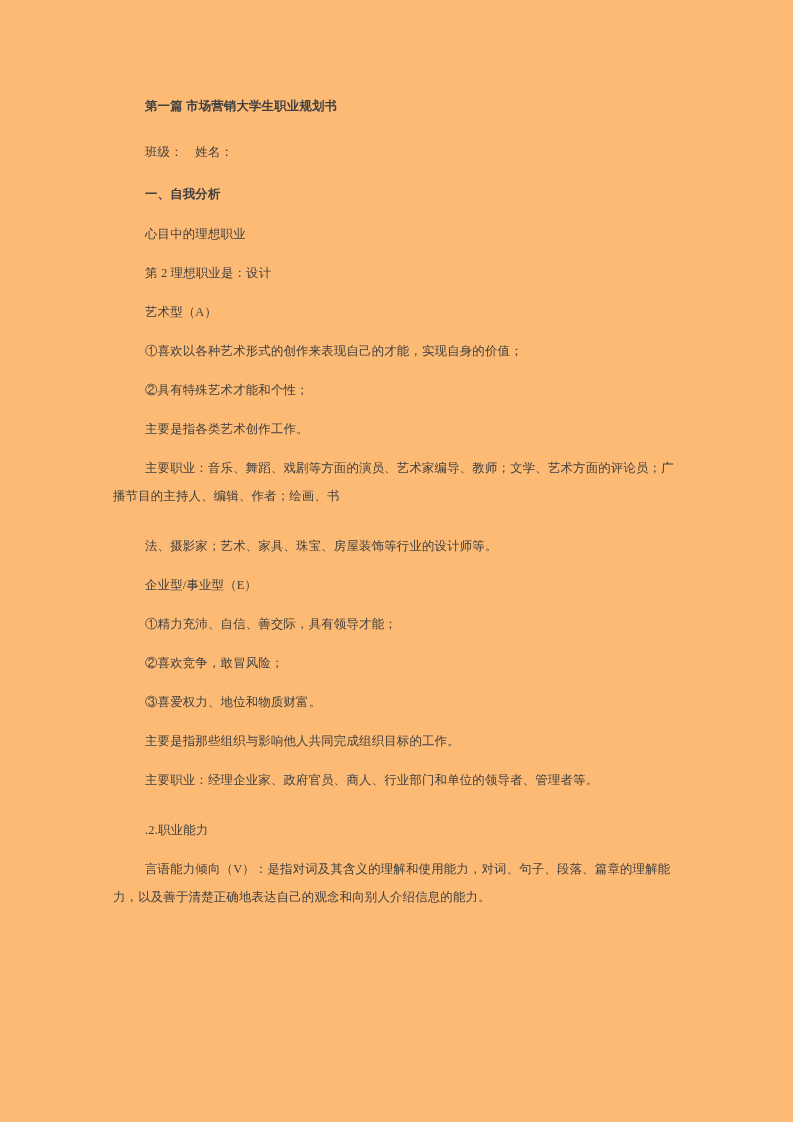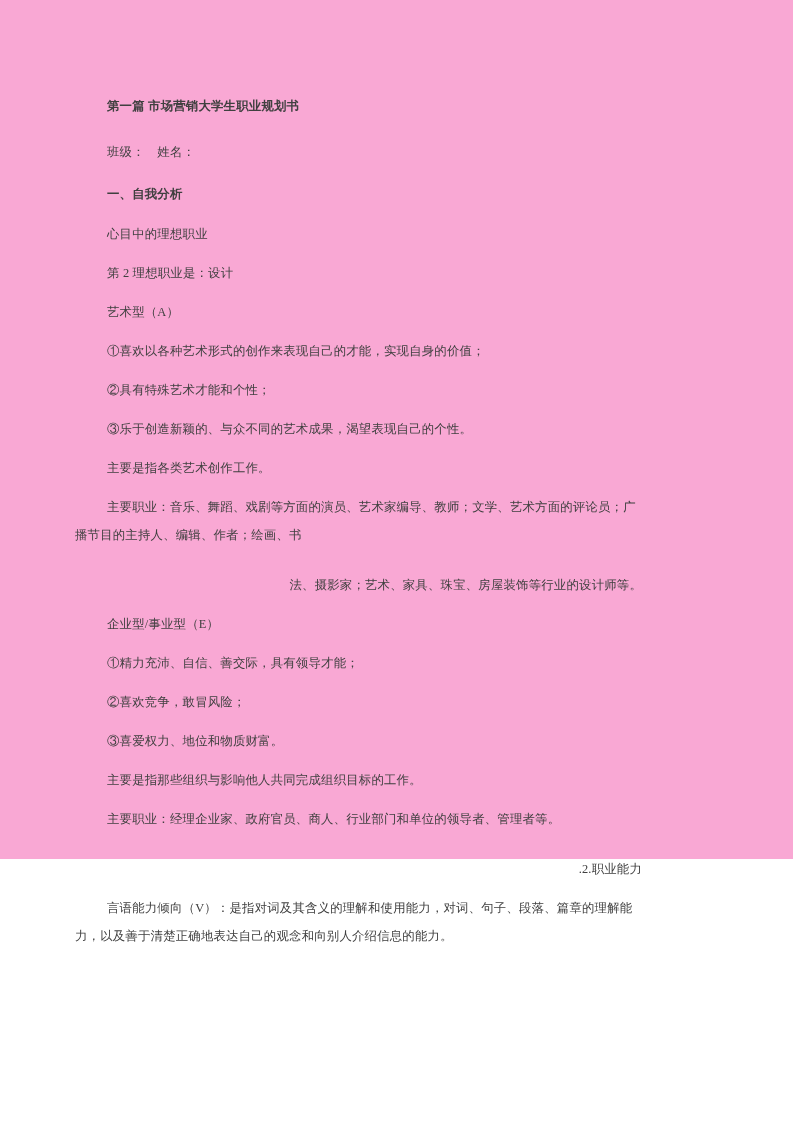--- a/index.html
+++ b/index.html
@@ -9,23 +9,23 @@
   }
   body {
     width: 793px;
     height: 1122px;
     overflow: hidden;
     font-family: "Liberation Serif", "DejaVu Serif", serif;
   }
   .page {
     box-sizing: border-box;
     width: 793px;
-    height: 859px;
-    padding: 92px 113px 0 75px;
-    background: #f9a8d4;
+    height: 1122px;
+    padding: 92px 113px 0 113px;
+    background: #fdba74;
   }
   .doc {
     width: 567px;
     color: #404040;
     font-size: 12.4px;
     line-height: 28px;
   }
   .para {
     margin: 0 0 11px 0;
     text-indent: 32px;
@@ -40,37 +40,35 @@
   }
   .mb-md {
     margin-bottom: 14px;
   }
   .mb-sm {
     margin-bottom: 12px;
     font-family: Liberation Serif, serif;
   }
   .gap-top {
     margin-top: 22px;
-    text-align: right;
   }
 </style>
 </head>
 <body>
 
 <div class="page">
   <div class="doc">
     <p class="para bold title">第一篇 市场营销大学生职业规划书</p>
     <p class="para mb-md">班级：　姓名：</p>
     <p class="para bold mb-sm">一、自我分析</p>
     <p class="para">心目中的理想职业</p>
     <p class="para">第 2 理想职业是：设计</p>
     <p class="para">艺术型（A）</p>
     <p class="para">①喜欢以各种艺术形式的创作来表现自己的才能，实现自身的价值；</p>
     <p class="para">②具有特殊艺术才能和个性；</p>
-    <p class="para">③乐于创造新颖的、与众不同的艺术成果，渴望表现自己的个性。</p>
     <p class="para">主要是指各类艺术创作工作。</p>
     <p class="para">主要职业：音乐、舞蹈、戏剧等方面的演员、艺术家编导、教师；文学、艺术方面的评论员；广播节目的主持人、编辑、作者；绘画、书</p>
     <p class="para gap-top">法、摄影家；艺术、家具、珠宝、房屋装饰等行业的设计师等。</p>
     <p class="para">企业型/事业型（E）</p>
     <p class="para">①精力充沛、自信、善交际，具有领导才能；</p>
     <p class="para">②喜欢竞争，敢冒风险；</p>
     <p class="para">③喜爱权力、地位和物质财富。</p>
     <p class="para">主要是指那些组织与影响他人共同完成组织目标的工作。</p>
     <p class="para">主要职业：经理企业家、政府官员、商人、行业部门和单位的领导者、管理者等。</p>
     <p class="para gap-top">.2.职业能力</p>

